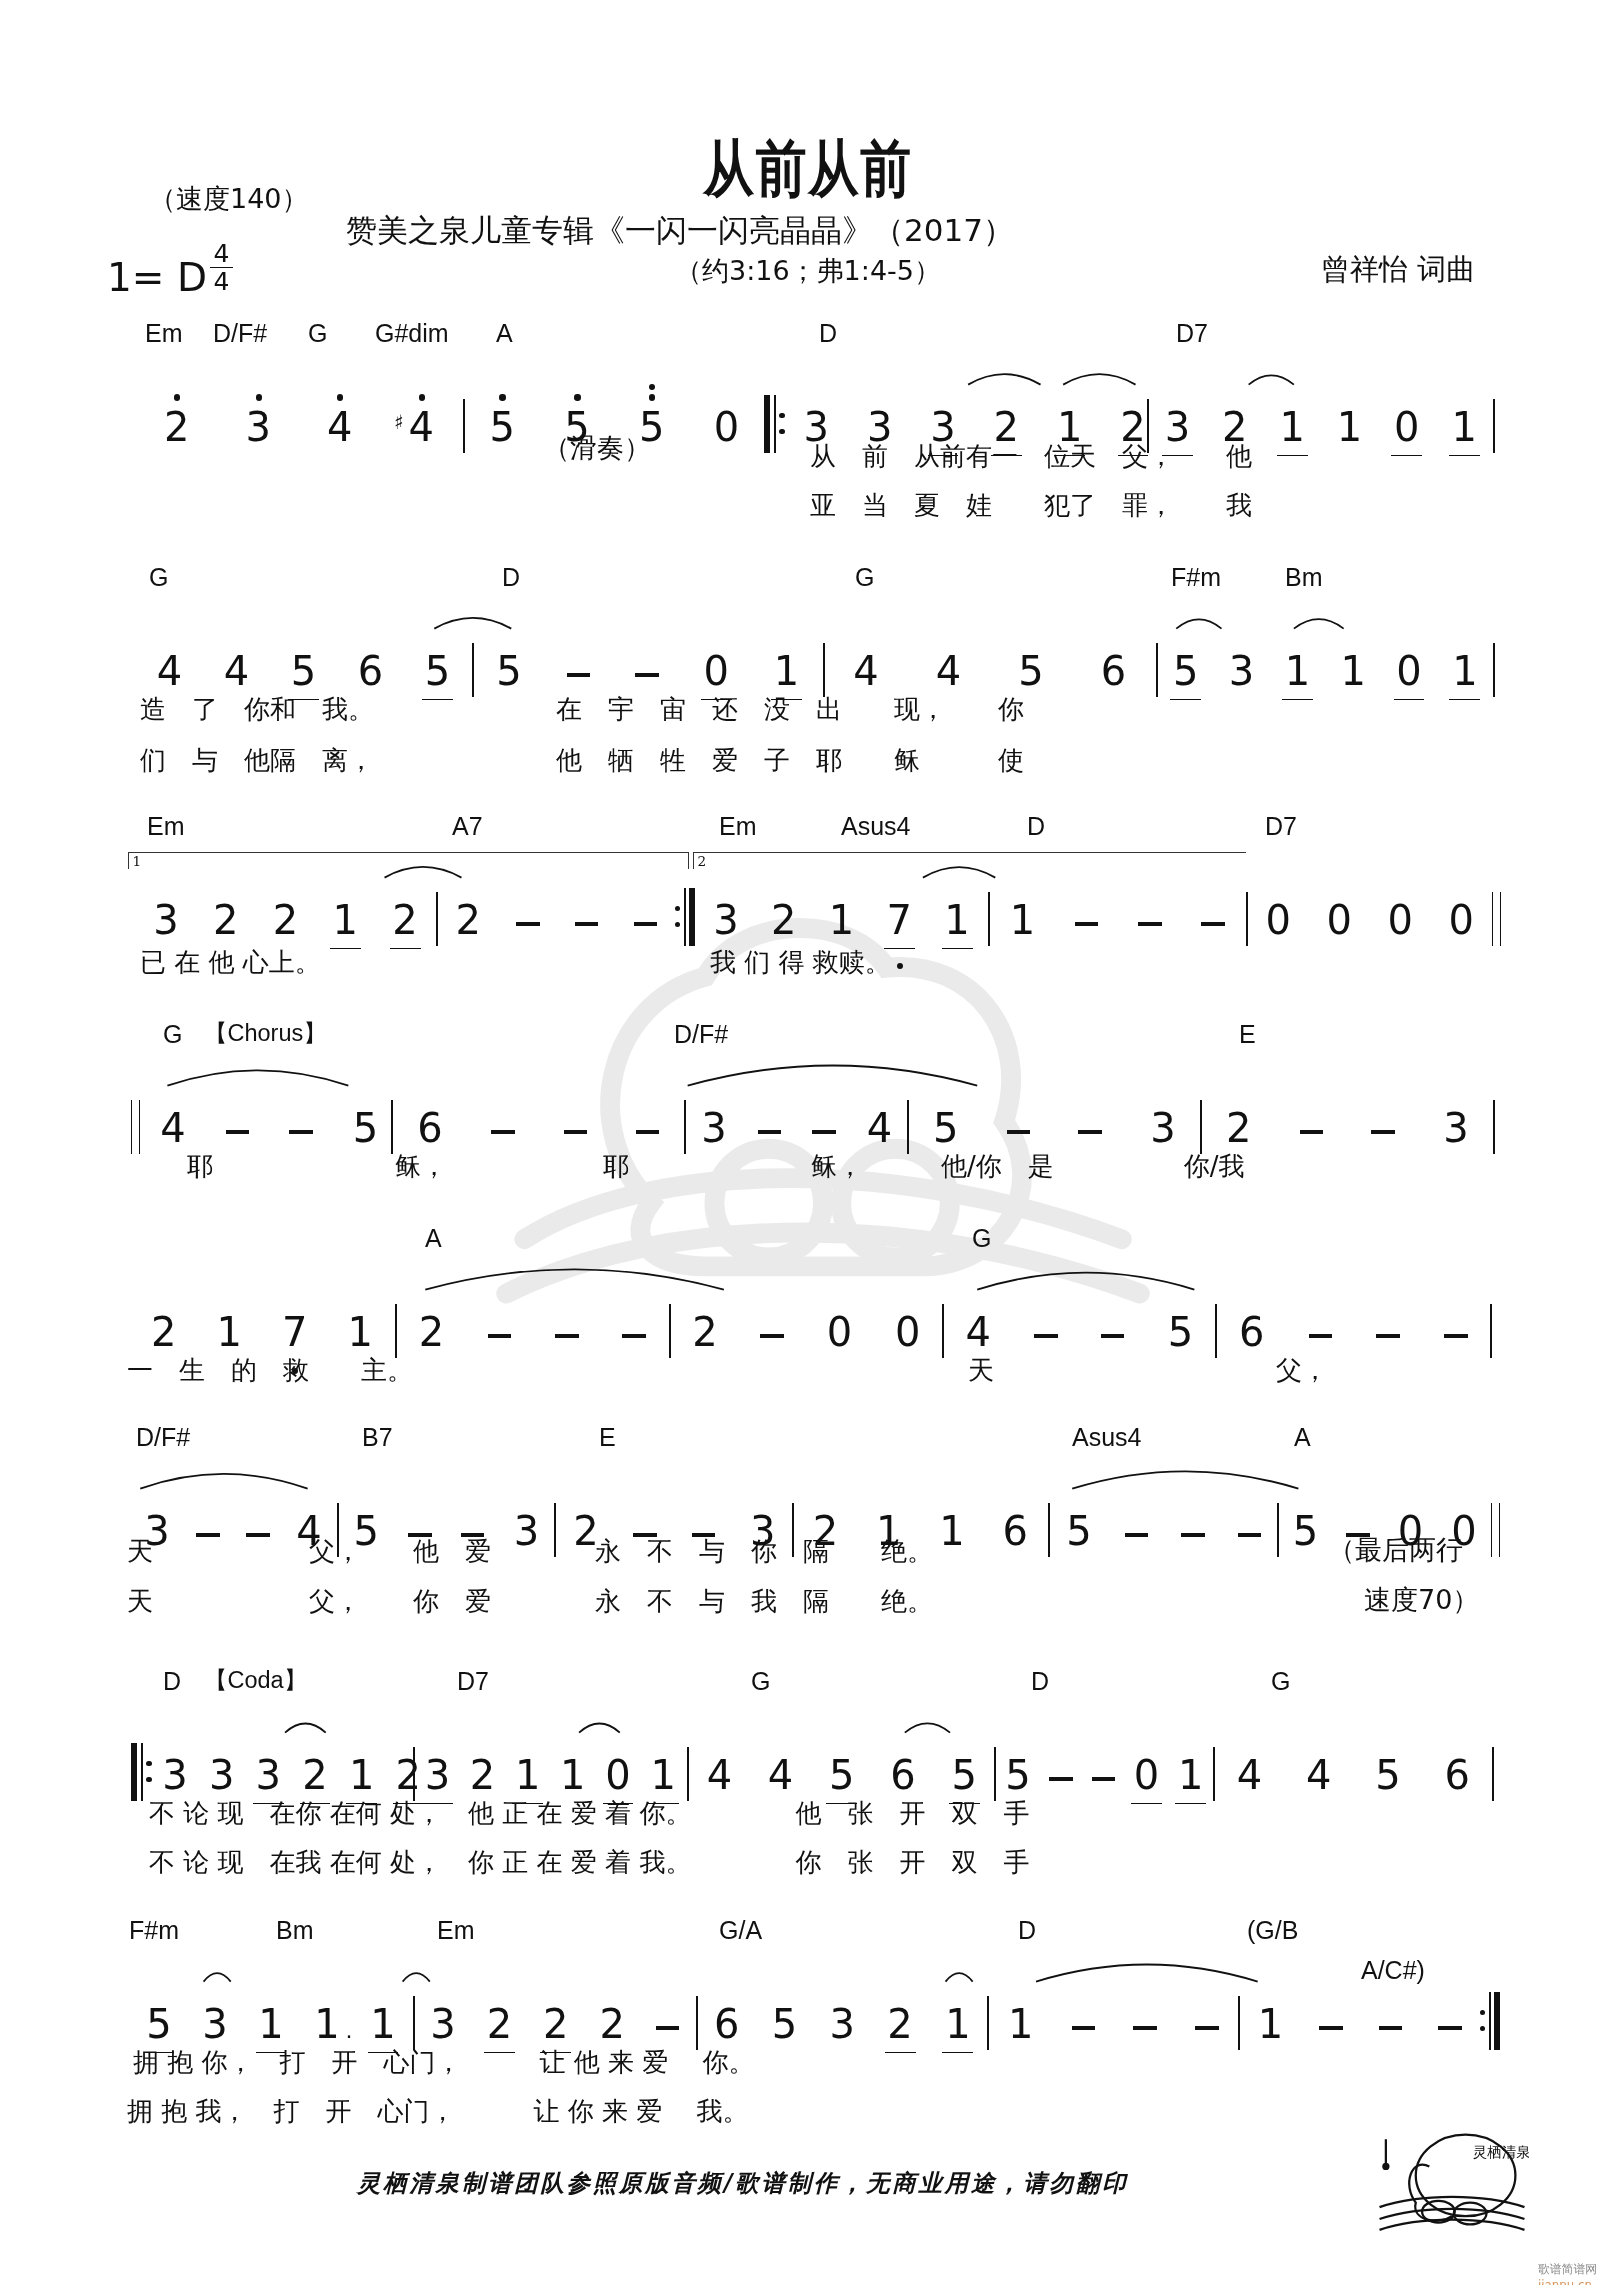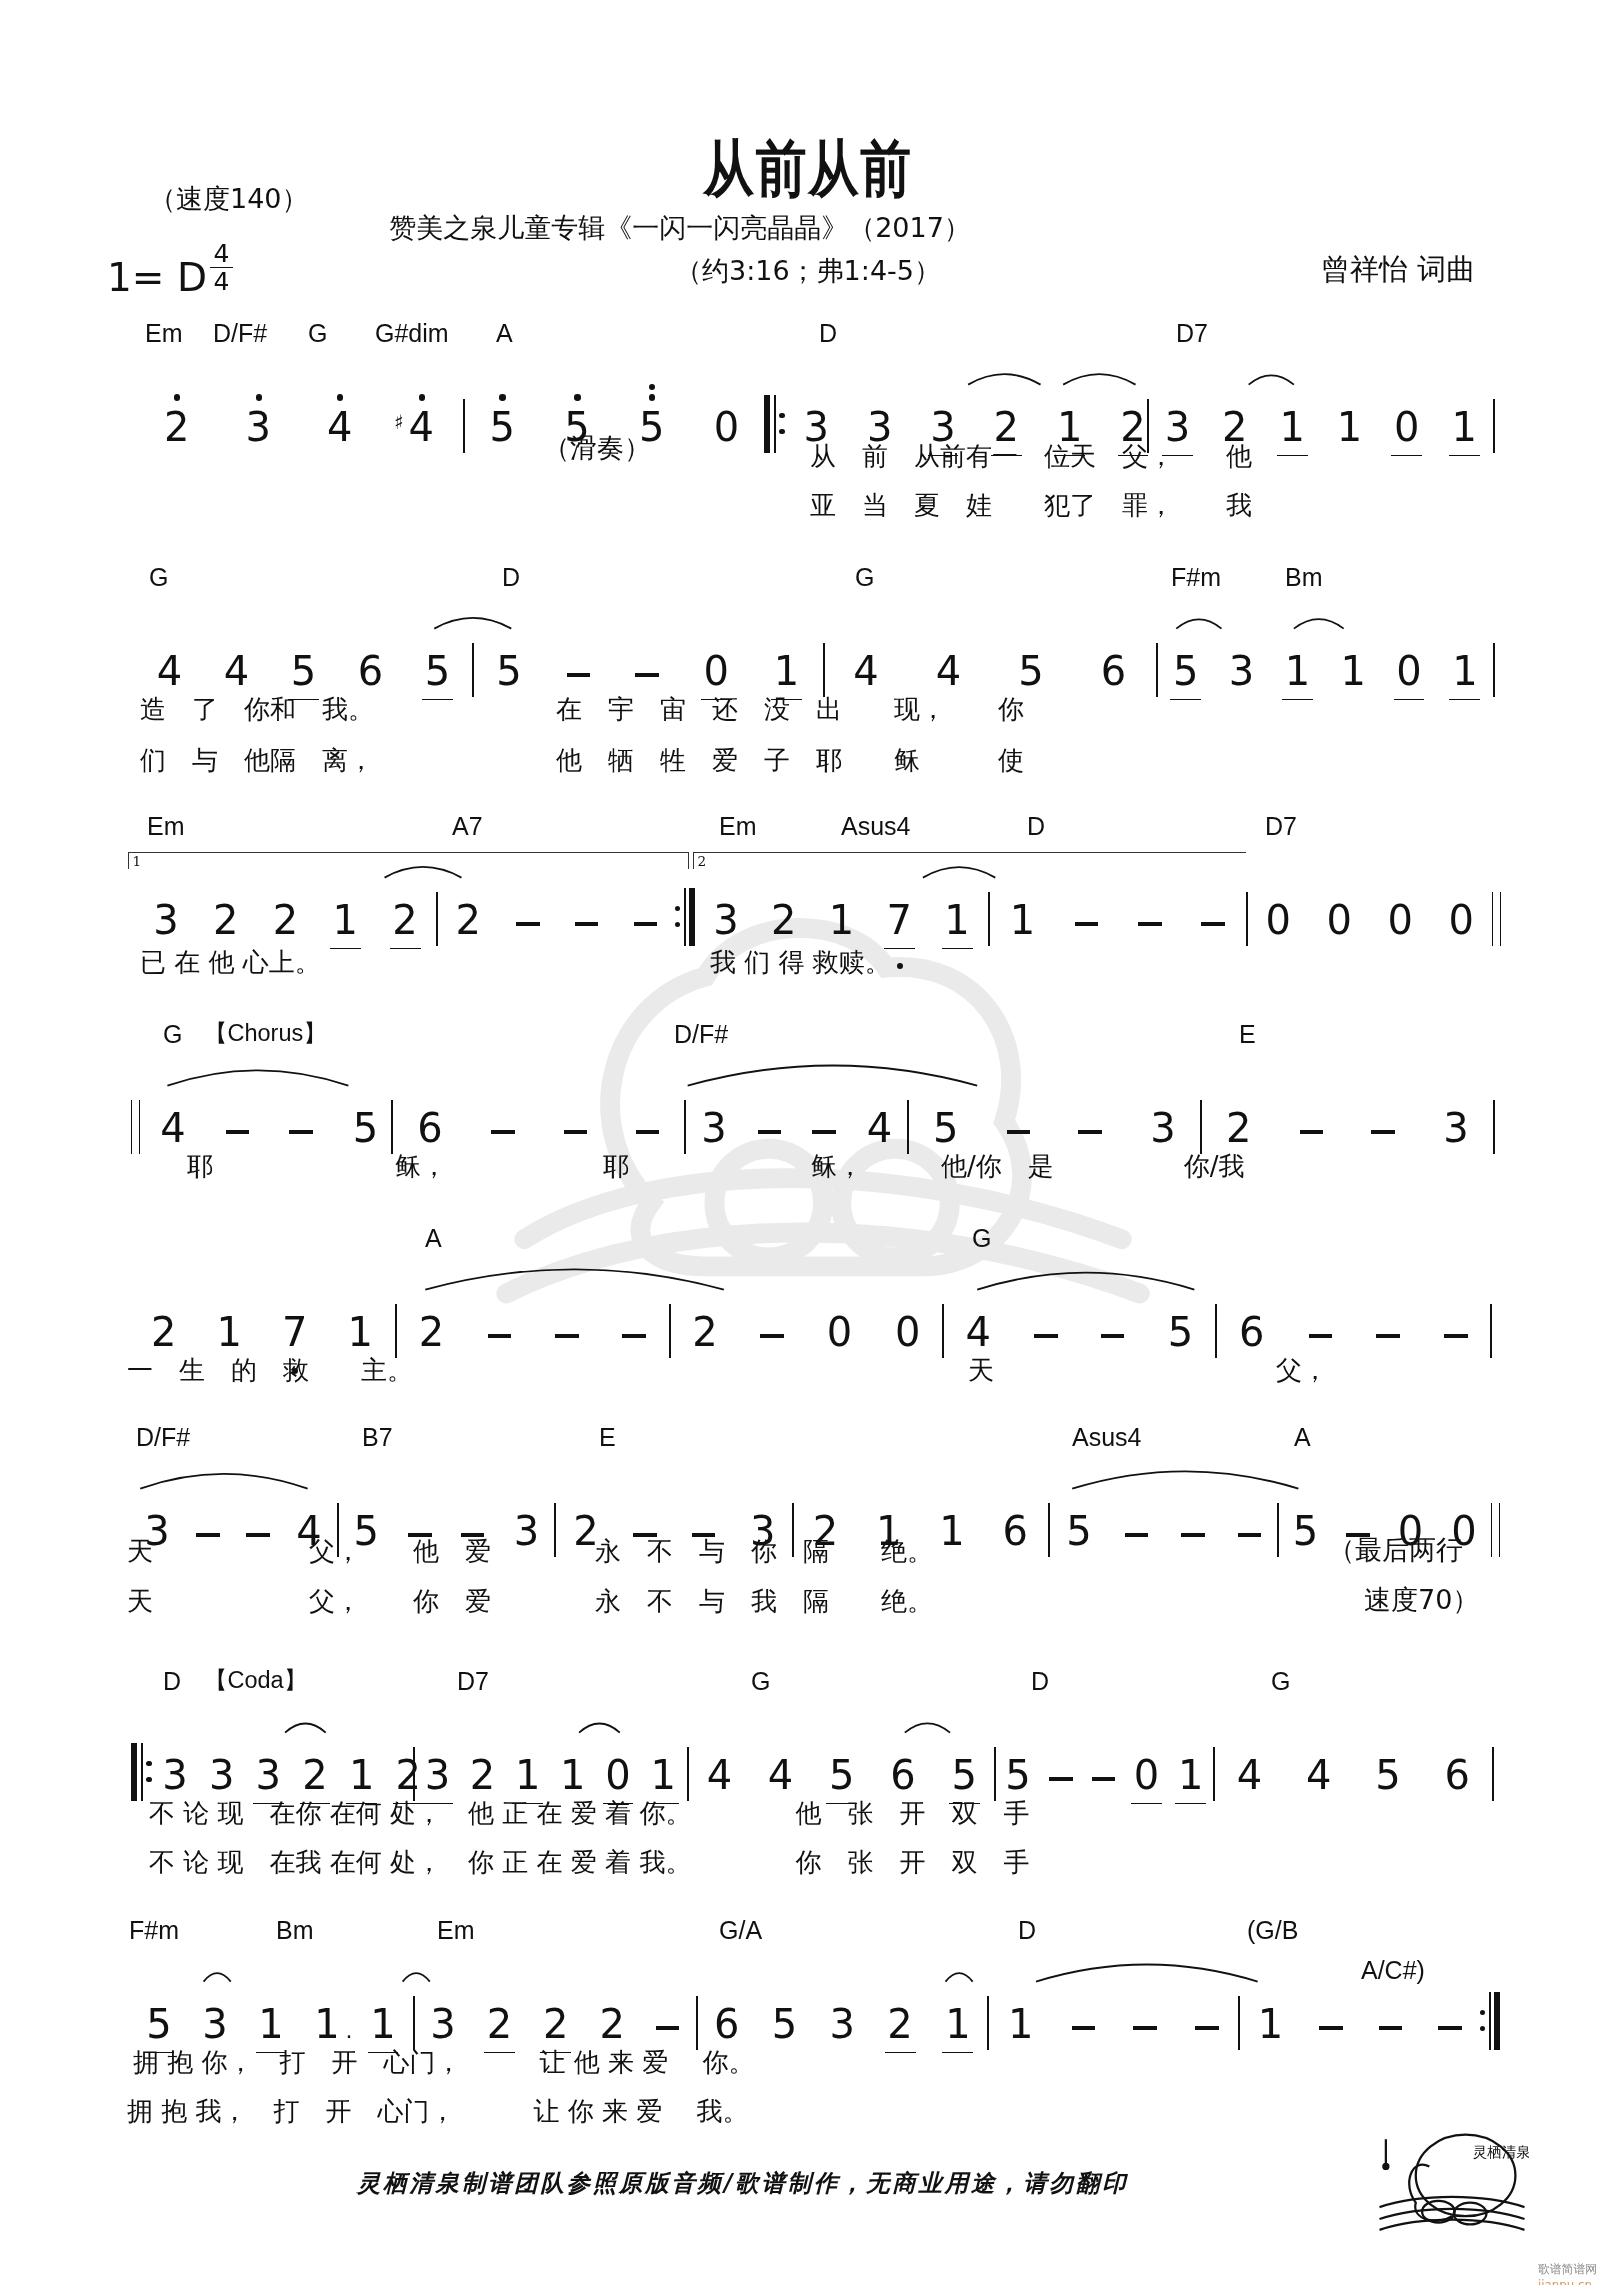--- a/index.html
+++ b/index.html
@@ -2,21 +2,21 @@
 <html style="font-size:14.5px"><head>
 <meta charset="utf-8">
 <style>
   html,body{margin:0;padding:0;background:#fff;}
   body{width:1616px;height:2285px;position:relative;overflow:hidden;
        font-family:"DejaVu Sans","Liberation Sans",sans-serif;color:#111;}
   .abs{position:absolute;}
   #title{left:0;width:1616px;top:127px;text-align:center;font-size:62px;font-weight:bold;letter-spacing:1.8px;
          font-family:"DejaVu Sans",sans-serif;transform:scaleX(0.82);}
   #tempo{left:149px;top:181px;font-size:27px;}
-  #album{left:0;width:1360px;top:210px;text-align:center;font-size:27px;}
+  #album{left:0;width:1360px;top:210px;text-align:center;font-size:31px;}
   #verse{left:0;width:1616px;top:253px;text-align:center;font-size:27px;}
   #key{left:107px;top:255px;font-size:39px;}
   #timesig{left:208px;top:241px;width:27px;text-align:center;font-size:25px;line-height:25px;}
   #timesig .bar{border-top:1.8px solid #111;margin:0.9px 1.8px;}
   #credit{left:1321px;top:250px;font-size:29px;}
 
   .system{position:absolute;left:0;width:1616px;}
   .chord{position:absolute;font-size:25px;font-family:"Liberation Sans",sans-serif;white-space:nowrap;}
   .tag{position:absolute;font-size:23.5px;font-family:"Liberation Sans",sans-serif;white-space:nowrap;}
   .staff{position:absolute;height:72px;display:flex;align-items:flex-end;}

